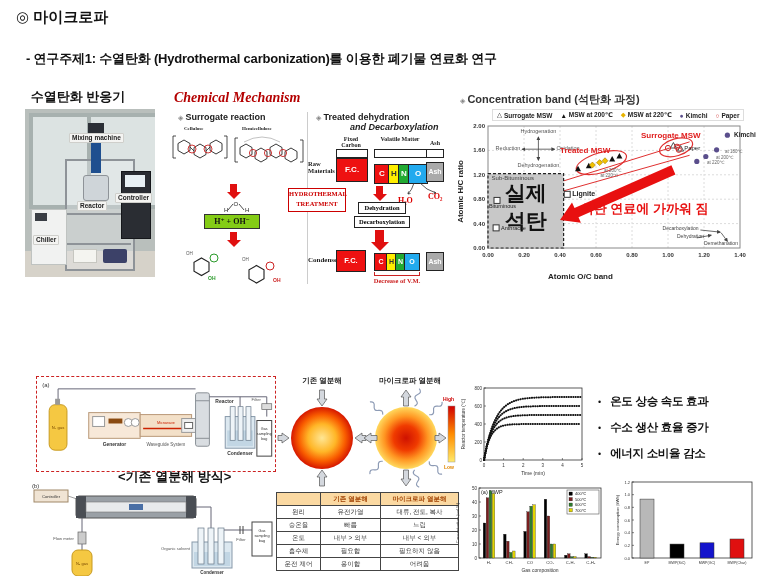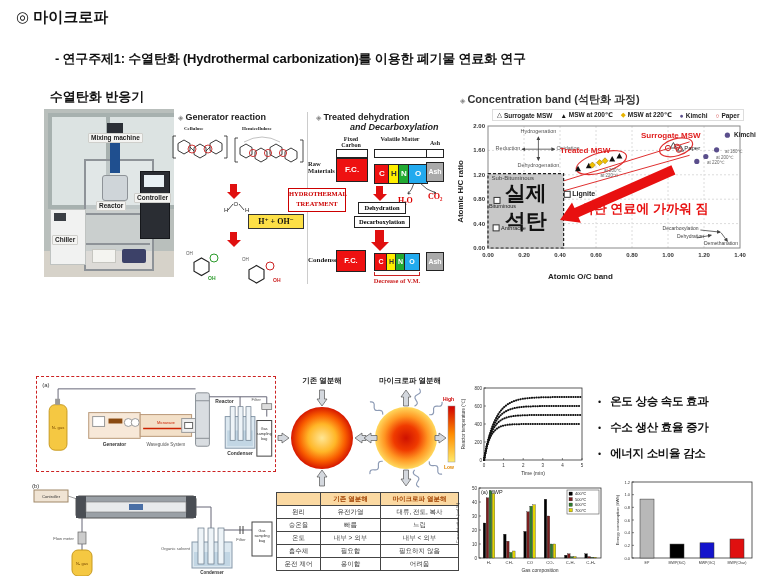--- a/index.html
+++ b/index.html
@@ -5,21 +5,21 @@
   html,body{margin:0;padding:0;background:#e9e9e9;font-family:"Liberation Sans","DejaVu Sans",sans-serif;}
   #slide{position:relative;width:768px;height:576px;background:#fff;overflow:hidden;margin:0 auto;}
   .abs{position:absolute;}
   .serif{font-family:"Liberation Serif","DejaVu Serif",serif;}
   .b{font-weight:bold;}
   svg text{font-family:"Liberation Sans","DejaVu Sans",sans-serif;}
   
   .h-title{left:16px;top:8px;font-size:15px;font-weight:bold;color:#111;}
   .h-topic{font-size:13px;font-weight:bold;color:#111;letter-spacing:-0.2px;}
   
-  #photo-panel{left:44px;top:88px;width:106px;}
+  #photo-panel{left:25px;top:88px;width:106px;}
   #photo-title{text-align:center;font-size:13px;font-weight:bold;color:#111;}
   #photo-box{position:relative;margin-top:3px;width:130px;height:168px;background:#b9bfbc;overflow:hidden;}
   .chip{position:absolute;background:#f4f4f2;border:1px solid #cfcfcb;color:#222;font-size:6.5px;font-weight:bold;padding:0 2px;line-height:8px;border-radius:1px;white-space:nowrap;}
   
   #mech-panel{left:170px;top:90px;width:276px;height:200px;}
   .mech-h{font-size:9px;font-weight:bold;color:#222;}
   .bullet-g{color:#888;font-size:7px;margin-right:2px;}
   .blk{position:absolute;border:1px solid #222;text-align:center;font-weight:bold;}
   .fat-arrow{position:absolute;width:7px;background:#e01010;}
   .fat-arrow::after{content:"";position:absolute;top:100%;left:50%;transform:translateX(-50%);border:7px solid transparent;border-top-color:#e01010;border-bottom:0;}
@@ -43,21 +43,21 @@
   .bul .txt{font-size:11.5px;font-weight:bold;color:#111;letter-spacing:-0.3px;}
   .sec-label{font-size:13px;font-weight:bold;color:#111;}
   .sph-label{position:absolute;font-size:7.5px;font-weight:bold;color:#222;text-align:center;}
 </style>
 </head>
 <body>
 
 <div id="slide">
 
   <div class="abs h-title">◎ 마이크로파</div>
-  <div class="abs h-topic" style="left:26px;top:50px;margin-left:29px;">- 연구주제1: 수열탄화 (Hydrothermal carbonization)를 이용한 폐기물 연료화 연구</div>
+  <div class="abs h-topic" style="left:26px;top:50px;">- 연구주제1: 수열탄화 (Hydrothermal carbonization)를 이용한 폐기물 연료화 연구</div>
 
   <div class="abs" id="photo-panel">
     <div id="photo-title">수열탄화 반응기</div>
     <div id="photo-box">
       <div class="abs" style="left:4px;top:4px;width:122px;height:88px;background:#dce3e2;border:4px solid #a7b1af;"></div>
       <div class="abs" style="left:62px;top:4px;width:4px;height:88px;background:#a7b1af;"></div>
       <div class="abs" style="left:0;bottom:0;width:130px;height:26px;background:#d6d2c9;"></div>
       <div class="abs" style="left:40px;top:50px;width:66px;height:108px;border:2px solid #8e9398;background:rgba(235,238,240,0.35);"></div>
       <div class="abs" style="left:40px;top:104px;width:66px;height:2px;background:#8e9398;"></div>
       <div class="abs" style="left:40px;top:134px;width:66px;height:2px;background:#8e9398;"></div>
@@ -71,21 +71,22 @@
       <div class="abs" style="left:78px;top:140px;width:24px;height:14px;background:#3c4168;border-radius:2px;"></div>
       <div class="abs" style="left:48px;top:140px;width:22px;height:12px;background:#f4f4f0;border:1px solid #c6c6c0;"></div>
       <div class="chip" style="left:44px;top:24px;">Mixing machine</div>
       <div class="chip" style="left:90px;top:84px;">Controller</div>
       <div class="chip" style="left:52px;top:92px;">Reactor</div>
       <div class="chip" style="left:8px;top:126px;">Chiller</div>
     </div>
   </div>
 
   <div class="abs" id="mech-panel">
-    <div class="abs mech-h" style="left:8px;top:22px;"><span class="bullet-g">◈</span><span>Generator reaction</span></div>
+    <div class="abs serif" style="left:4px;top:0;font-size:14px;font-weight:bold;font-style:italic;color:#b40000;">Chemical Mechanism</div>
+    <div class="abs mech-h" style="left:8px;top:22px;"><span class="bullet-g">◈</span><span>Surrogate reaction</span></div>
     <div class="abs serif b" style="left:14px;top:36px;font-size:5px;color:#222;">Cellulose</div>
     <div class="abs serif b" style="left:72px;top:36px;font-size:5px;color:#222;">Hemicellulose</div>
 
     <svg class="abs" style="left:2px;top:42px;" width="132" height="48" viewBox="0 0 132 48">
       <defs>
           <path id="hex" d="M6,0 L12,3.5 L12,10.5 L6,14 L0,10.5 L0,3.5 Z" fill="none" stroke="#222" stroke-width="0.9"></path>
         </defs>
       <path d="M4,4 L1,4 L1,26 L4,26" fill="none" stroke="#222" stroke-width="0.8"></path>
       <use href="#hex" x="6" y="8"></use>
         <use href="#hex" x="22" y="12"></use>
@@ -108,21 +109,21 @@
     </svg>
     <div class="fat-arrow" style="left:60px;top:94px;height:8px;"></div>
 
     <svg class="abs" style="left:44px;top:110px;" width="40" height="13" viewBox="0 0 40 13">
       <line x1="14" y1="10" x2="19" y2="4" stroke="#222" stroke-width="0.8"></line>
       <line x1="25" y1="4" x2="30" y2="10" stroke="#222" stroke-width="0.8"></line>
       <text x="10" y="12" font-size="6" fill="#222">H</text>
       <text x="19.5" y="6" font-size="6" fill="#222">O</text>
       <text x="31" y="12" font-size="6" fill="#222">H</text>
     </svg>
-    <div class="abs serif b" style="left:34px;top:124px;width:54px;height:13px;border:1px solid #333;font-size:8px;text-align:center;line-height:13px;color:#111;background:#fde047;margin-left:44px;">H⁺ + OH⁻</div>
+    <div class="abs serif b" style="left:34px;top:124px;width:54px;height:13px;border:1px solid #333;font-size:8px;text-align:center;line-height:13px;color:#111;background:#84cc16;">H⁺ + OH⁻</div>
     <div class="fat-arrow" style="left:60px;top:142px;height:8px;"></div>
 
     <svg class="abs" style="left:4px;top:158px;" width="130" height="42" viewBox="0 0 130 42">
       <use href="#hex" x="16" y="8" transform="scale(1.25)"></use>
       <circle cx="40" cy="10" r="4" fill="none" stroke="#2a9a2a" stroke-width="1"></circle>
       <text x="34" y="32" font-size="5" fill="#2a9a2a" font-weight="bold">OH</text>
       <text x="12" y="7" font-size="4.5" fill="#555">OH</text>
       <use href="#hex" x="60" y="14" transform="scale(1.25)"></use>
       <circle cx="96" cy="18" r="4" fill="none" stroke="#cc2222" stroke-width="1"></circle>
       <text x="99" y="34" font-size="5" fill="#cc2222" font-weight="bold">OH</text>
@@ -314,20 +315,21 @@
       <rect x="203" y="30" width="5" height="34" fill="#eef4f8" stroke="#667788" stroke-width="0.7"></rect>
       <rect x="211" y="30" width="5" height="34" fill="#eef4f8" stroke="#667788" stroke-width="0.7"></rect>
       <text x="205" y="79" font-size="5" font-weight="bold" fill="#333" text-anchor="middle">Condenser</text>
       <rect x="227" y="27" width="10" height="6" fill="#ddd" stroke="#666" stroke-width="0.7"></rect>
       <text x="226" y="24" font-size="4.2" fill="#555" text-anchor="end">Filter</text>
       <rect x="222" y="44" width="15" height="36" fill="#fff" stroke="#444"></rect>
       <text x="229.5" y="54" font-size="3.8" fill="#333" text-anchor="middle"><tspan x="229.5" dy="0">Gas</tspan><tspan x="229.5" dy="1.25em">sampling</tspan><tspan x="229.5" dy="1.25em">bag</tspan></text>
     </svg>
   </div>
 
+  <div class="abs sec-label" style="left:118px;top:468px;">&lt;기존 열분해 방식&gt;</div>
 
   <svg class="abs" style="left:24px;top:480px;" width="250" height="96" viewBox="0 0 250 96">
     <text x="8" y="8" font-size="6" fill="#333">(b)</text>
     <rect x="10" y="10" width="34" height="12" fill="#f0e4d4" stroke="#a08868"></rect>
     <text x="27" y="18" font-size="4.2" fill="#333" text-anchor="middle">Controller</text>
     <line x1="44" y1="16" x2="56" y2="20" stroke="#888" stroke-width="0.8"></line>
     <rect x="52" y="16" width="120" height="22" rx="3" fill="#9aa0a6" stroke="#555"></rect>
     <rect x="52" y="16" width="10" height="22" fill="#4a4e54"></rect>
     <rect x="162" y="16" width="10" height="22" fill="#4a4e54"></rect>
     <rect x="62" y="22" width="100" height="10" fill="#e8eaec" stroke="#777" stroke-width="0.6"></rect>

